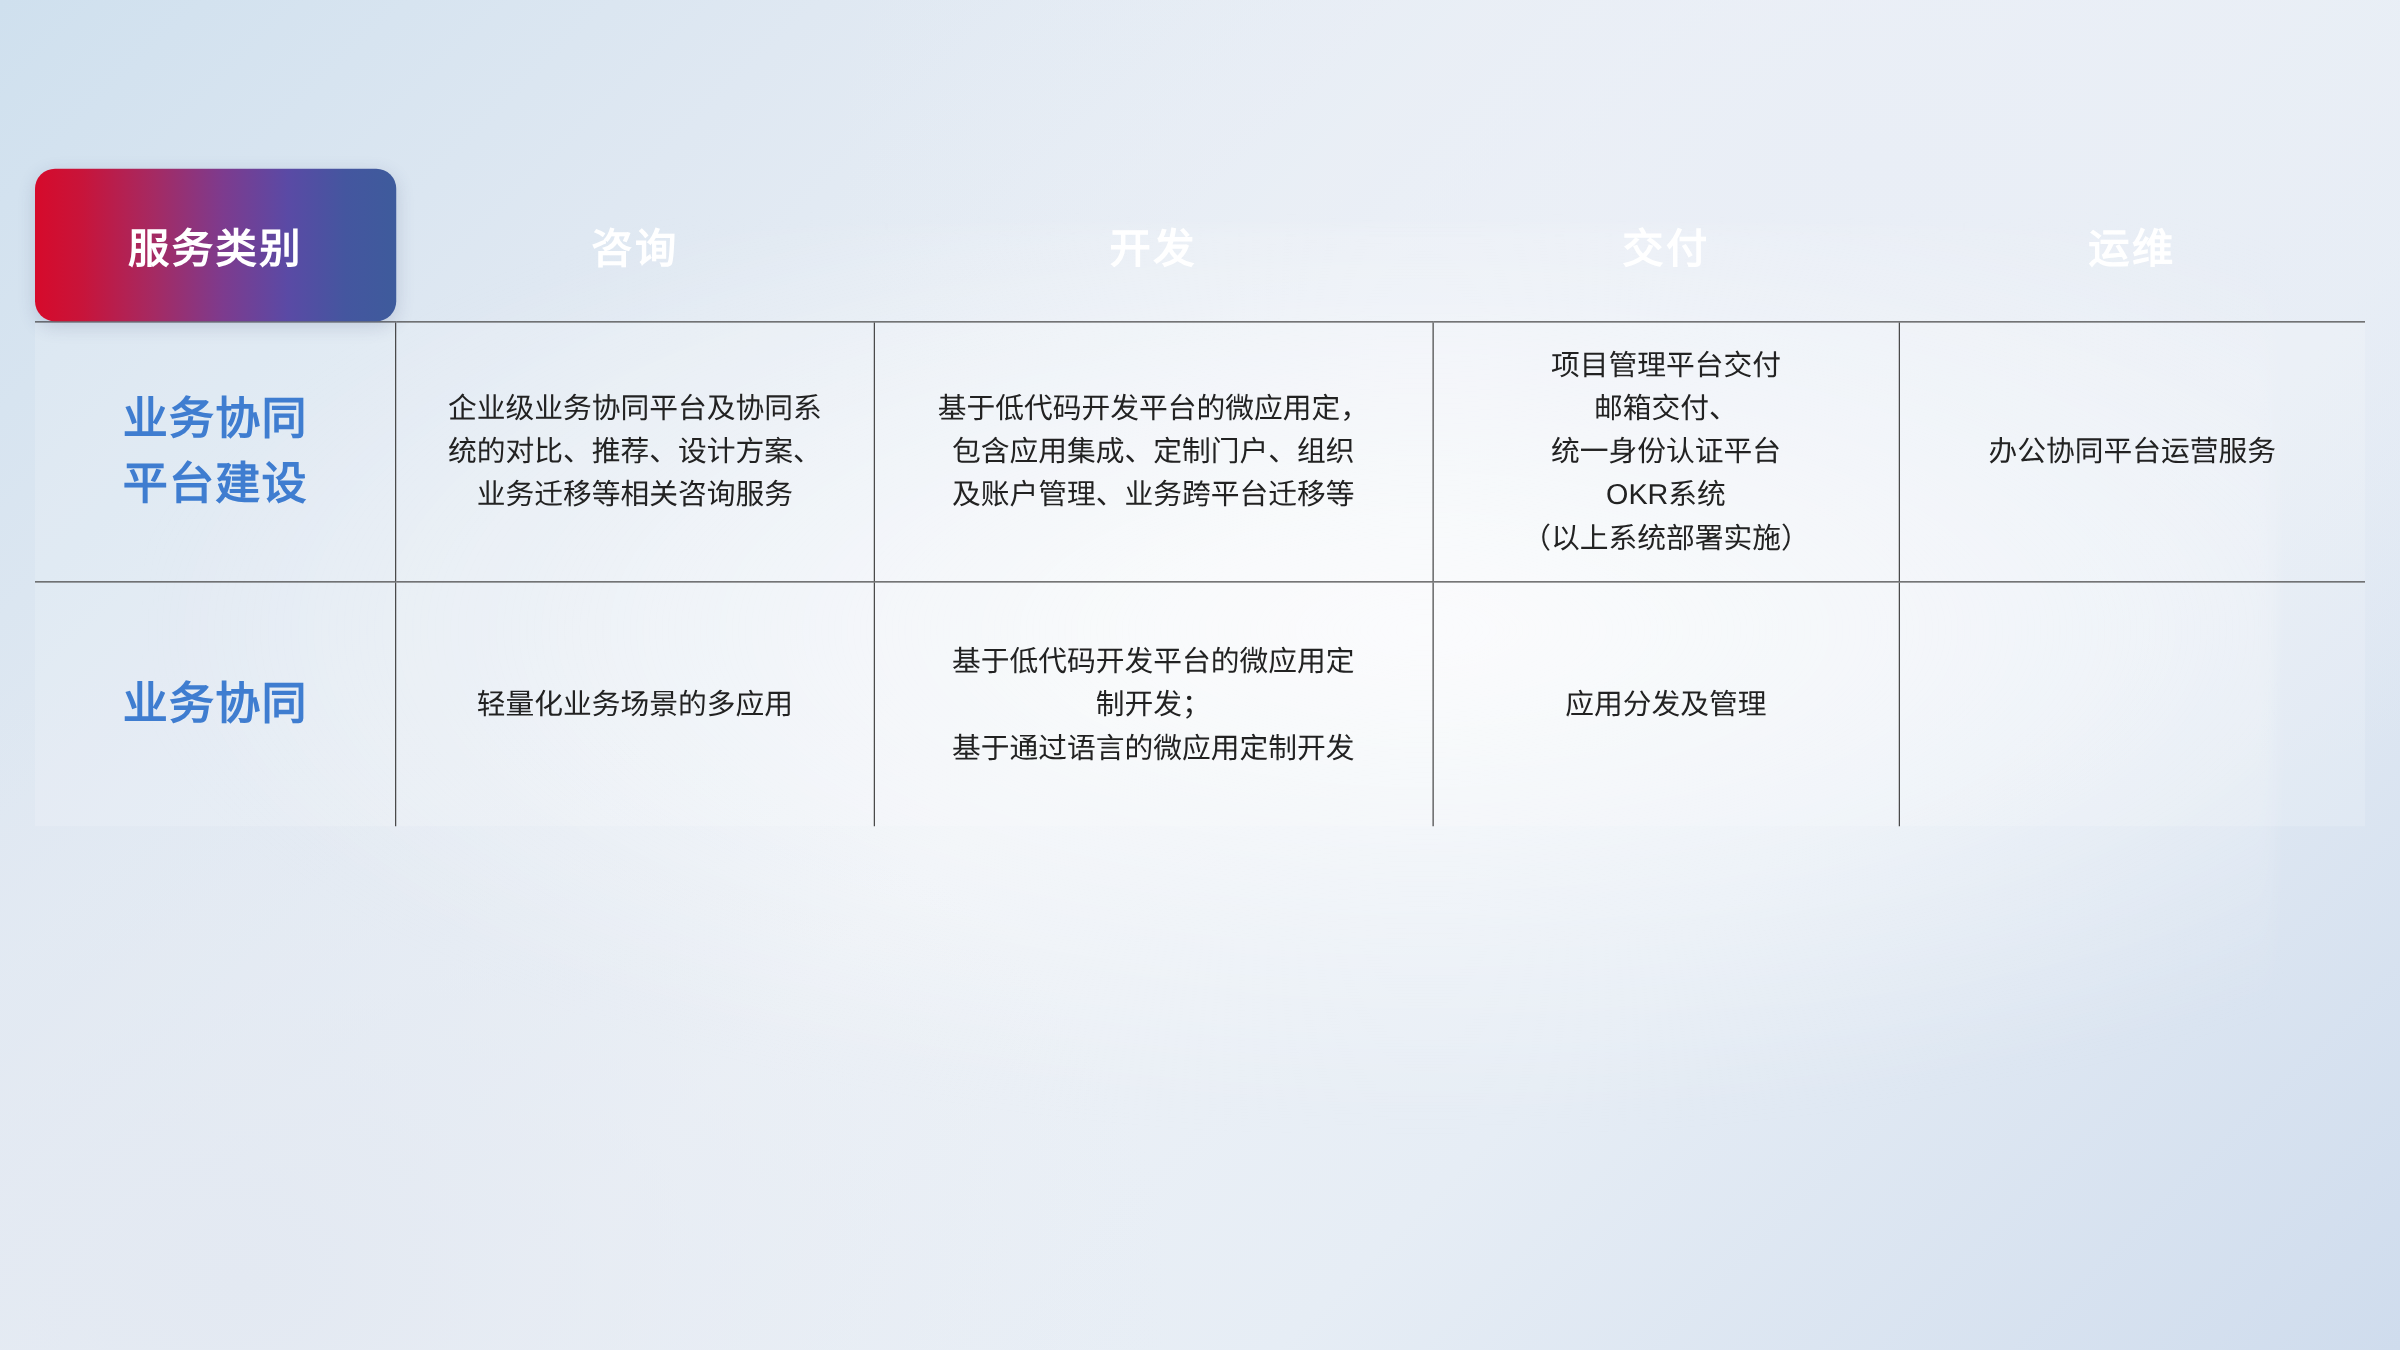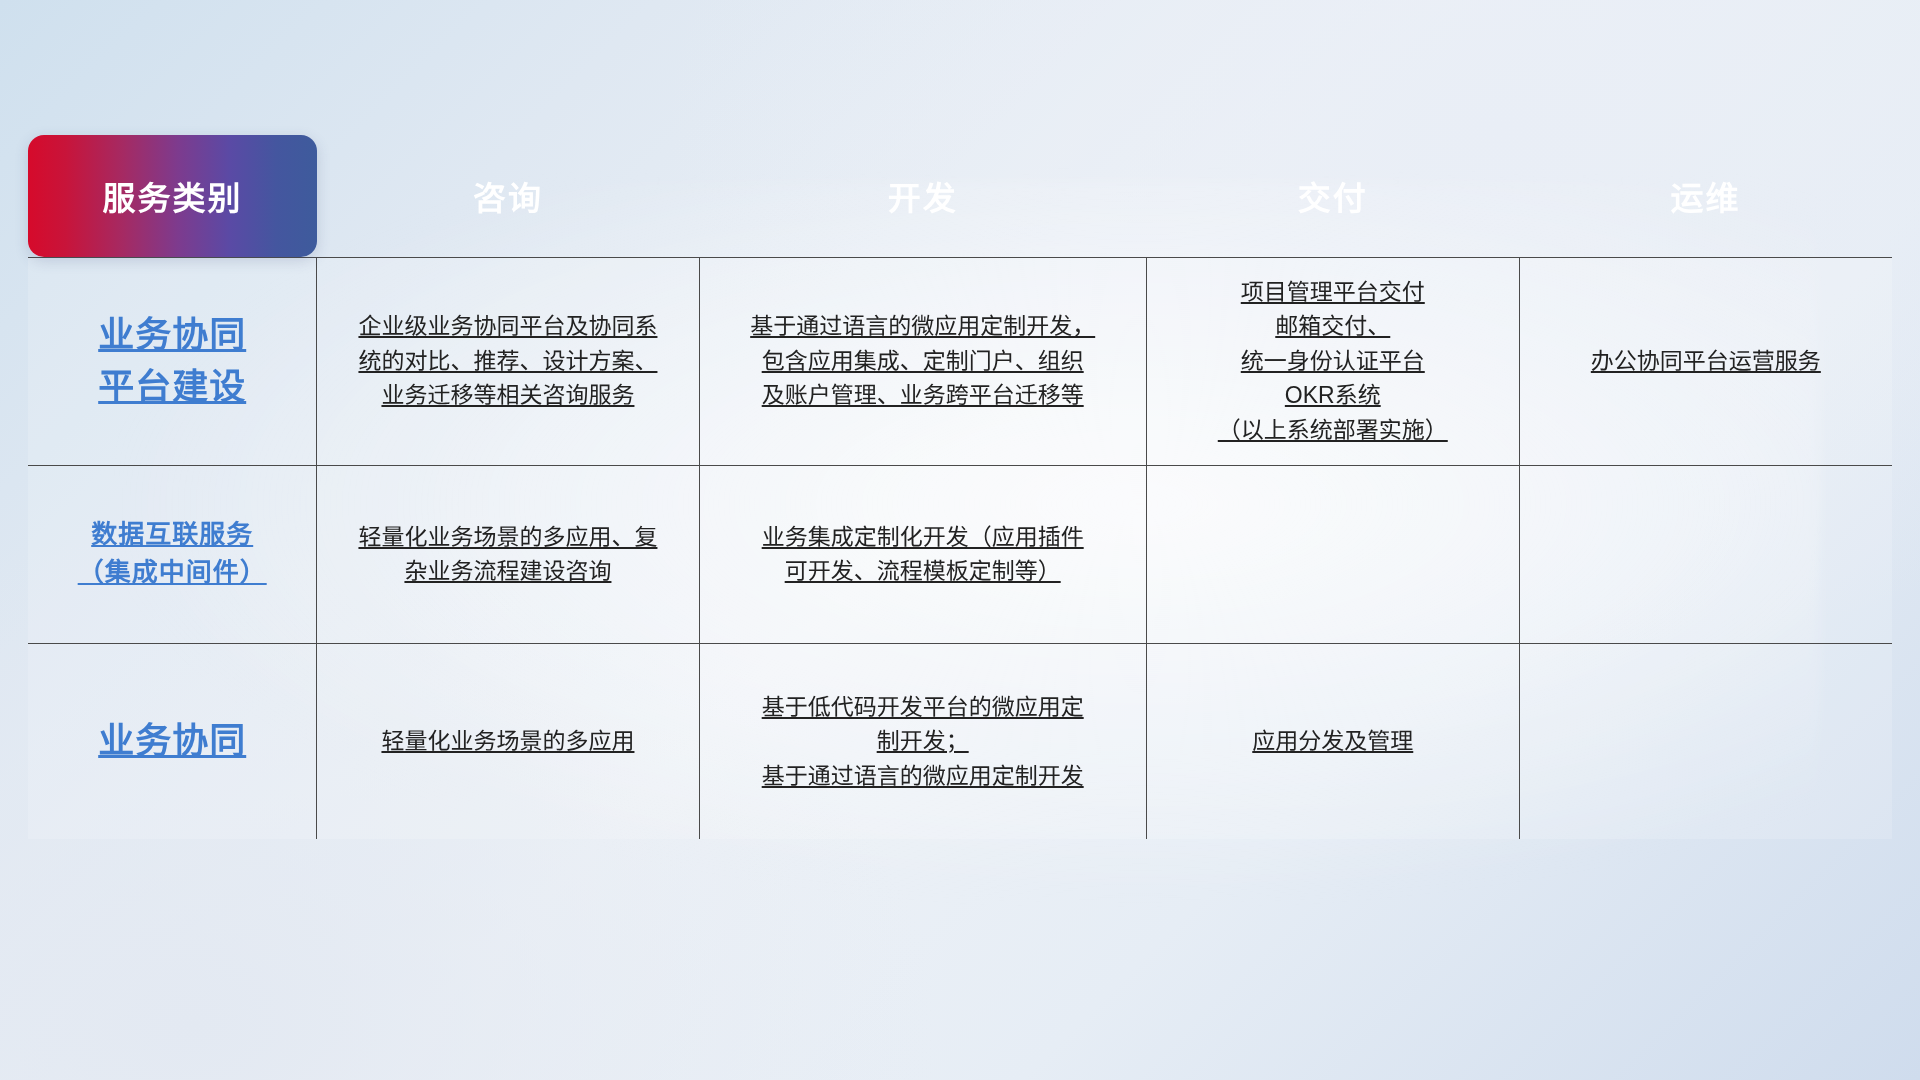--- a/index.html
+++ b/index.html
@@ -80,21 +80,20 @@
     border: 1px solid #4a4a4a;
     border-left: none;
     border-right: none;
     vertical-align: middle;
     text-align: center;
     color: #222222;
     font-size: 23px;
     line-height: 1.5;
     padding: 16px 14px;
     background: rgba(255,255,255,0.16);
-    text-decoration: underline;
   }
   tbody tr:last-child td { border-bottom: none; margin-top: 17px; }
 
   
   tbody td.vline-l { border-left: 1px solid #4a4a4a; }
 
   td.cat {
     color: #3f7dd0;
     font-weight: bold;
     font-size: 36px;
@@ -146,39 +145,29 @@
         </tr>
       </thead>
 
       <tbody>
         <tr class="r1">
           <td class="cat cell-text">业务协同
 平台建设</td>
           <td class="cell-text vline-l">企业级业务协同平台及协同系
 统的对比、推荐、设计方案、
 业务迁移等相关咨询服务</td>
-          <td class="cell-text vline-l">基于通过语言的微应用定制开发，
+          <td class="cell-text vline-l">基于低代码开发平台的微应用定，
 包含应用集成、定制门户、组织
 及账户管理、业务跨平台迁移等</td>
           <td class="cell-text vline-l">项目管理平台交付
 邮箱交付、
 统一身份认证平台
 OKR系统
 （以上系统部署实施）</td>
           <td class="cell-text vline-l">办公协同平台运营服务</td>
-        </tr>
-        <tr class="r2">
-          <td class="cat small cell-text">数据互联服务
-（集成中间件）</td>
-          <td class="cell-text vline-l">轻量化业务场景的多应用、复
-杂业务流程建设咨询</td>
-          <td class="cell-text vline-l">业务集成定制化开发（应用插件
-可开发、流程模板定制等）</td>
-          <td class="cell-text vline-l"></td>
-          <td class="cell-text vline-l"></td>
         </tr>
         <tr class="r3">
           <td class="cat cell-text">业务协同</td>
           <td class="cell-text vline-l">轻量化业务场景的多应用</td>
           <td class="cell-text vline-l">基于低代码开发平台的微应用定
 制开发；
 基于通过语言的微应用定制开发</td>
           <td class="cell-text vline-l">应用分发及管理</td>
           <td class="cell-text vline-l"></td>
         </tr>

